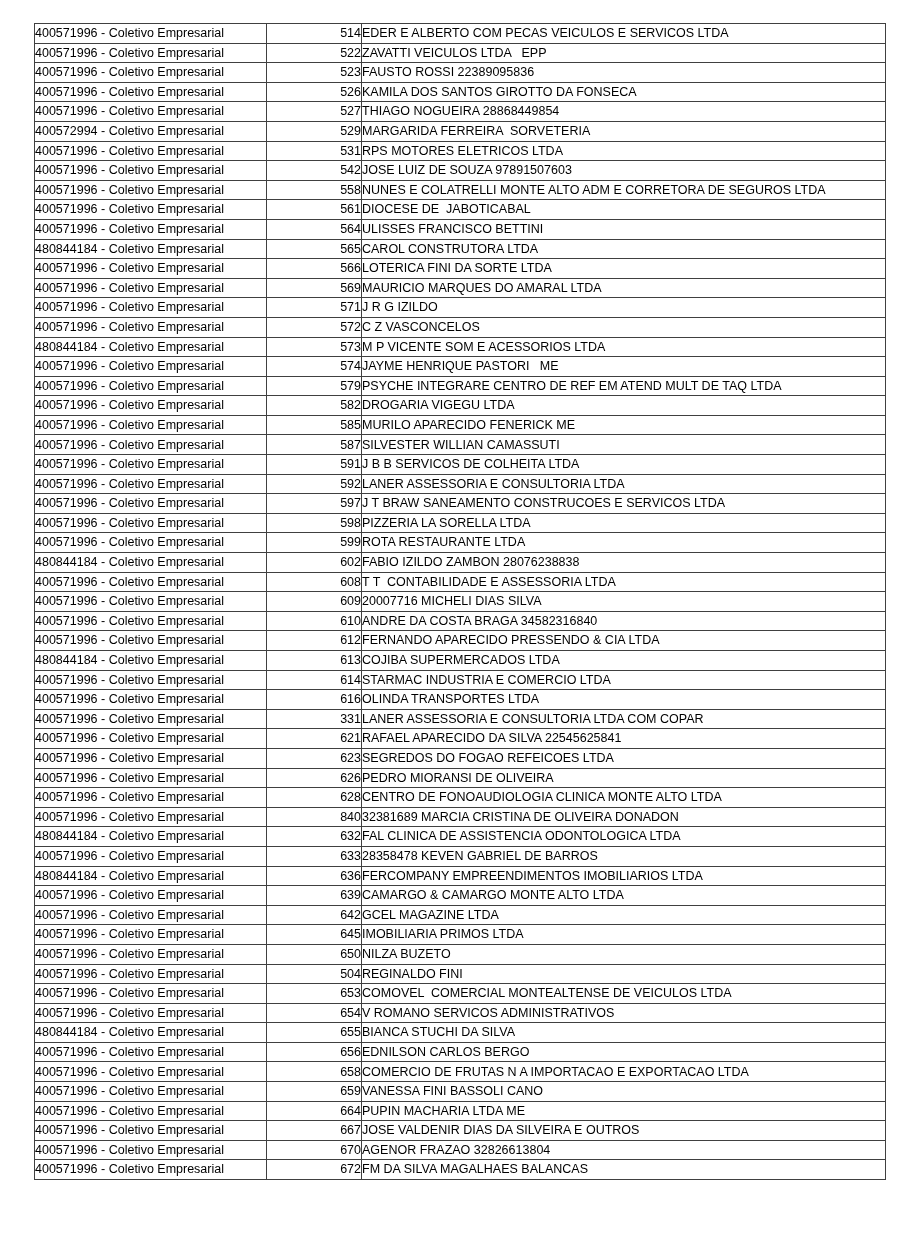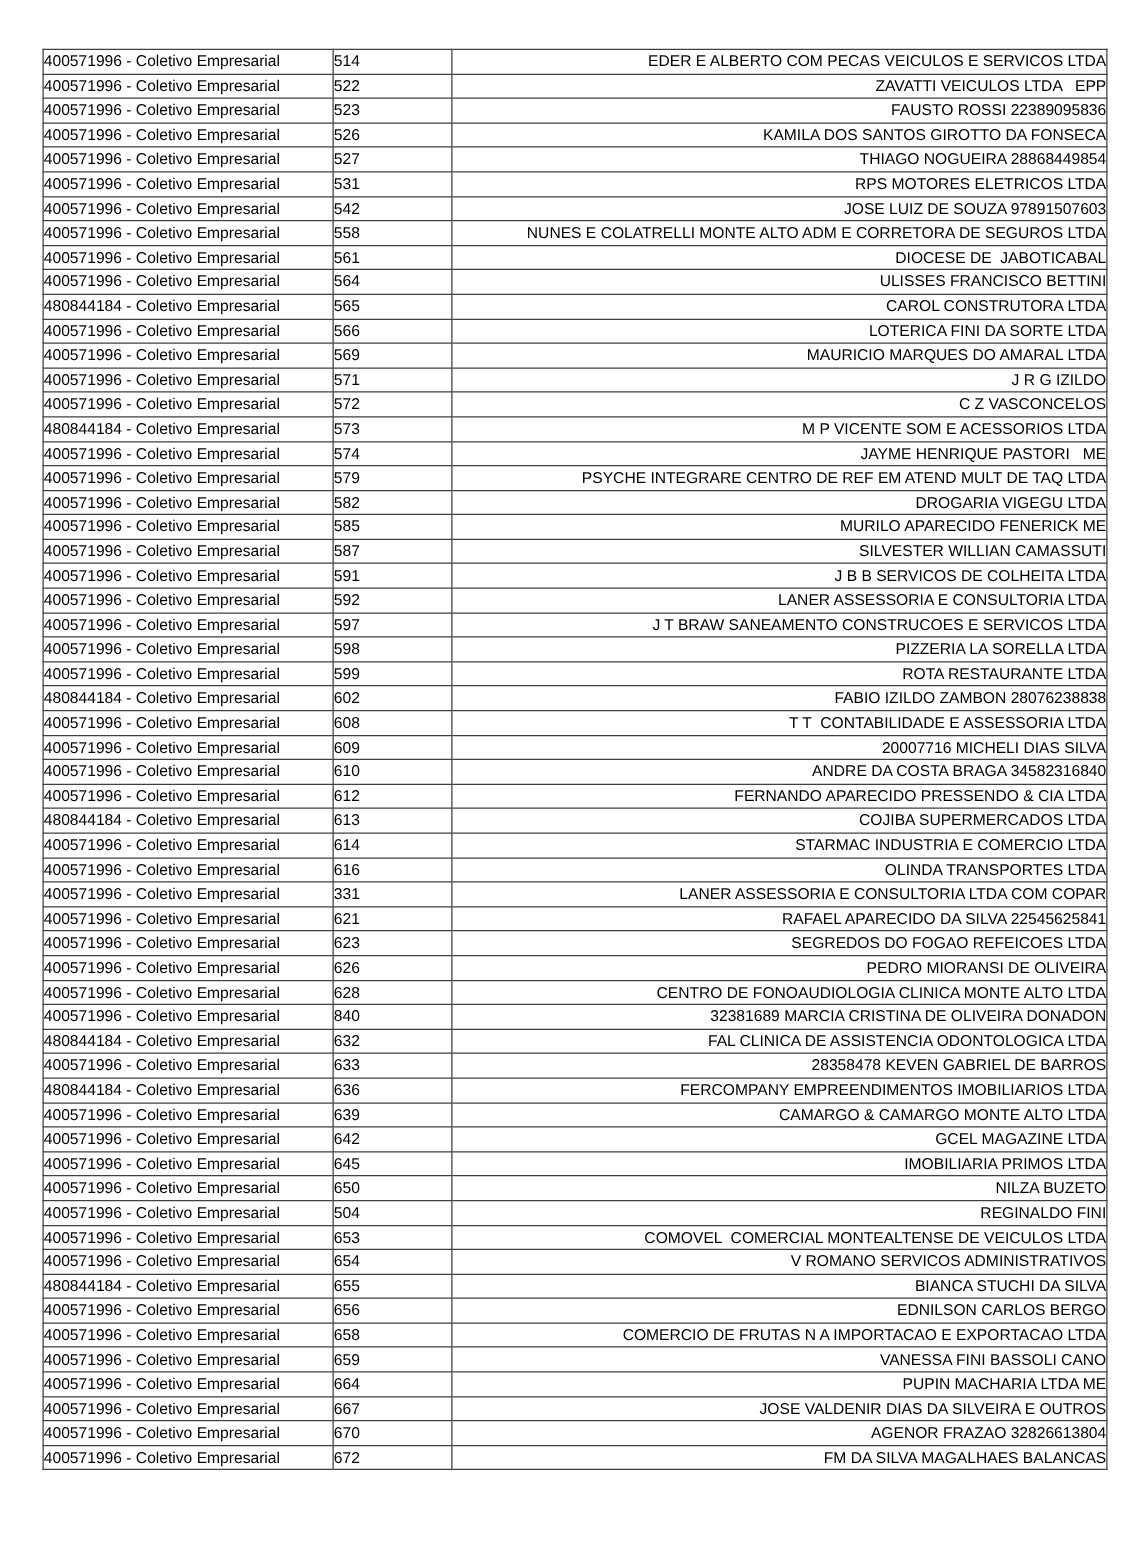--- a/index.html
+++ b/index.html
@@ -9,21 +9,21 @@
   }
   body {
     width: 900px;
     height: 1243px;
     position: relative;
     font-family: "Liberation Sans", sans-serif;
   }
   .table-wrap {
     position: absolute;
     left: 22px;
-    top: 39px;
+    top: 23px;
     padding-left: 12px;
   }
   table.benefits {
     border-collapse: collapse;
     table-layout: fixed;
   }
   table.benefits td {
     border: 1.5px solid #404040;
     height: 18.6px;
     padding: 0;
@@ -34,26 +34,26 @@
     overflow: hidden;
     vertical-align: middle;
   }
   td.plan-cell {
     width: 231px;
     padding-left: 5px;
     text-align: left;
   }
   td.sequence-cell {
     width: 94px;
-    text-align: left;
+    text-align: right;
   }
   td.beneficiary-cell {
     width: 523px;
     padding-left: 4px;
-    text-align: right;
+    text-align: left;
   }
 </style>
 </head>
 <body>
 
 <div class="table-wrap">
   <table class="benefits">
     <tbody>
         <tr>
           <td class="plan-cell">400571996 - Coletivo Empresarial</td>
@@ -74,20 +74,25 @@
           <td class="plan-cell">400571996 - Coletivo Empresarial</td>
           <td class="sequence-cell">526</td>
           <td class="beneficiary-cell">KAMILA DOS SANTOS GIROTTO DA FONSECA</td>
         </tr>
         <tr>
           <td class="plan-cell">400571996 - Coletivo Empresarial</td>
           <td class="sequence-cell">527</td>
           <td class="beneficiary-cell">THIAGO NOGUEIRA 28868449854</td>
         </tr>
         <tr>
+          <td class="plan-cell">400572994 - Coletivo Empresarial</td>
+          <td class="sequence-cell">529</td>
+          <td class="beneficiary-cell">MARGARIDA FERREIRA  SORVETERIA</td>
+        </tr>
+        <tr>
           <td class="plan-cell">400571996 - Coletivo Empresarial</td>
           <td class="sequence-cell">531</td>
           <td class="beneficiary-cell">RPS MOTORES ELETRICOS LTDA</td>
         </tr>
         <tr>
           <td class="plan-cell">400571996 - Coletivo Empresarial</td>
           <td class="sequence-cell">542</td>
           <td class="beneficiary-cell">JOSE LUIZ DE SOUZA 97891507603</td>
         </tr>
         <tr>

